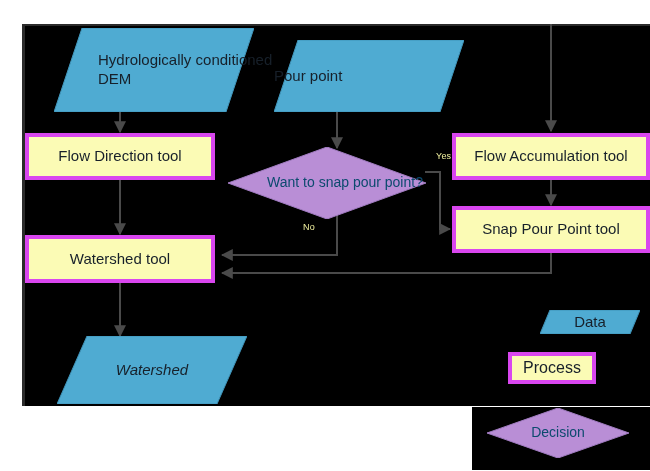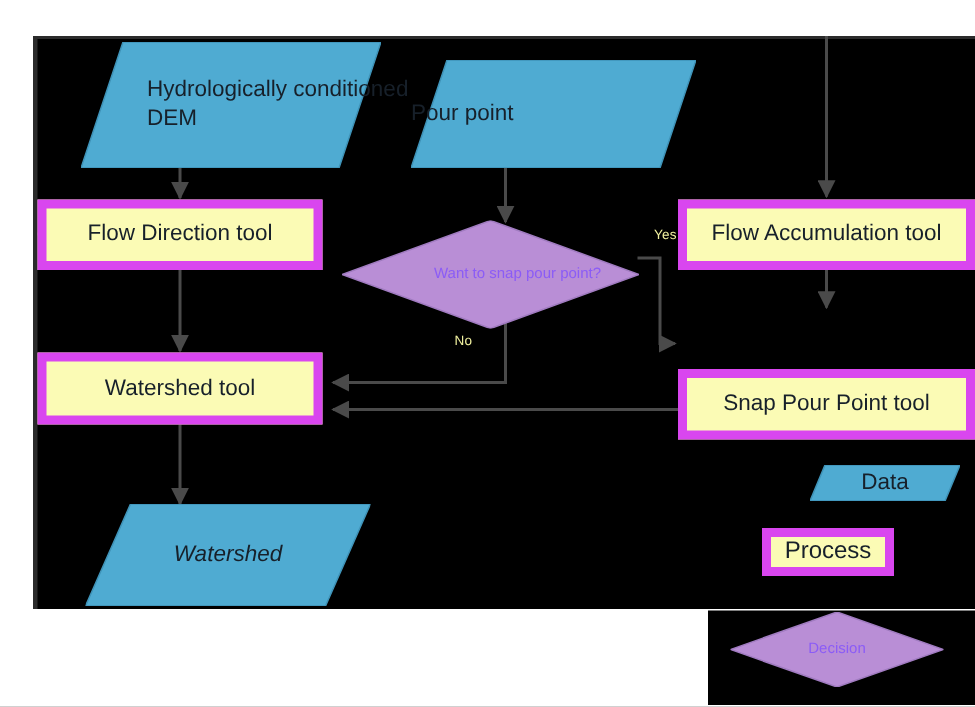--- a/index.html
+++ b/index.html
@@ -43,21 +43,21 @@
   .node {
     position: absolute;
     box-sizing: border-box;
     display: flex;
     align-items: center;
     color: #17202a;
     line-height: 1.22;
   }
   .process {
     background: #fbfbb5;
-    border: 6px solid #d946ef;
+    border: 4px solid #d946ef;
     justify-content: center;
     text-align: center;
     font-size: 15px;
   }
   .data-shape {
     position: absolute;
     margin-left: 32px;
   }
   .data-shape svg {
     display: block;
@@ -84,22 +84,22 @@
     height: 100%;
   }
   .decision-shape .lbl {
     position: absolute;
     left: 0; top: 0;
     width: 100%; height: 100%;
     display: flex;
     align-items: center;
     justify-content: center;
     text-align: center;
-    color: #8b5cf6;
-    font-size: 10px;
+    color: #0c4a6e;
+    font-size: 14px;
     line-height: 1.25;
     pointer-events: none;
   }
 
   
   #wires {
     position: absolute;
     left: 0; top: 0;
     width: 650px;
     height: 471px;
@@ -183,21 +183,21 @@
 
   <div class="decision-shape" style="left:228px; top:147px; width:198px; height:72px;">
     <svg viewBox="0 0 198 72" preserveAspectRatio="none">
       <polygon points="99,0 198,36 99,72 0,36" fill="#b98ed6" stroke="#a07bc0" stroke-width="1"></polygon>
     </svg>
     <div class="lbl" style="padding:0 18px;">
       <span>Want to snap pour point?</span>
     </div>
   </div>
 
-  <div class="node process" style="left:452px; top:206px; width:198px; height:47px;margin-top:40px;">
+  <div class="node process" style="left:452px; top:206px; width:198px; height:47px;">
     <span>Snap Pour Point tool</span>
   </div>
 
   <div class="node process" style="left:25px; top:235px; width:190px; height:48px;">
     <span>Watershed tool</span>
   </div>
 
   <div class="data-shape" style="left:25px; top:336px; width:190px; height:68px;font-style:italic;">
     <svg viewBox="0 0 190 72" preserveAspectRatio="none">
       <polygon points="30,0 190,0 160,72 0,72" fill="#4fabd2" stroke="#3f93b8" stroke-width="1"></polygon>

